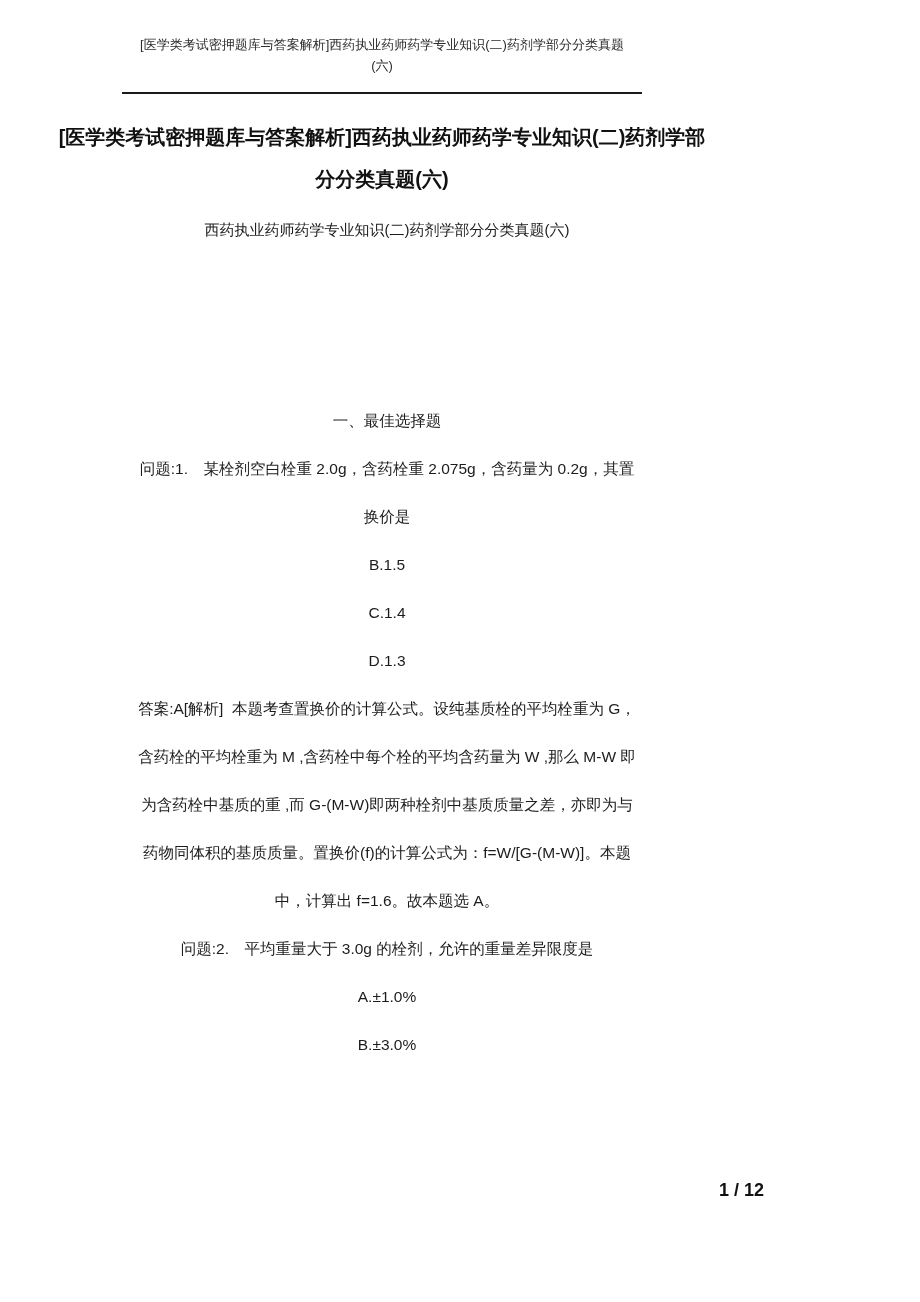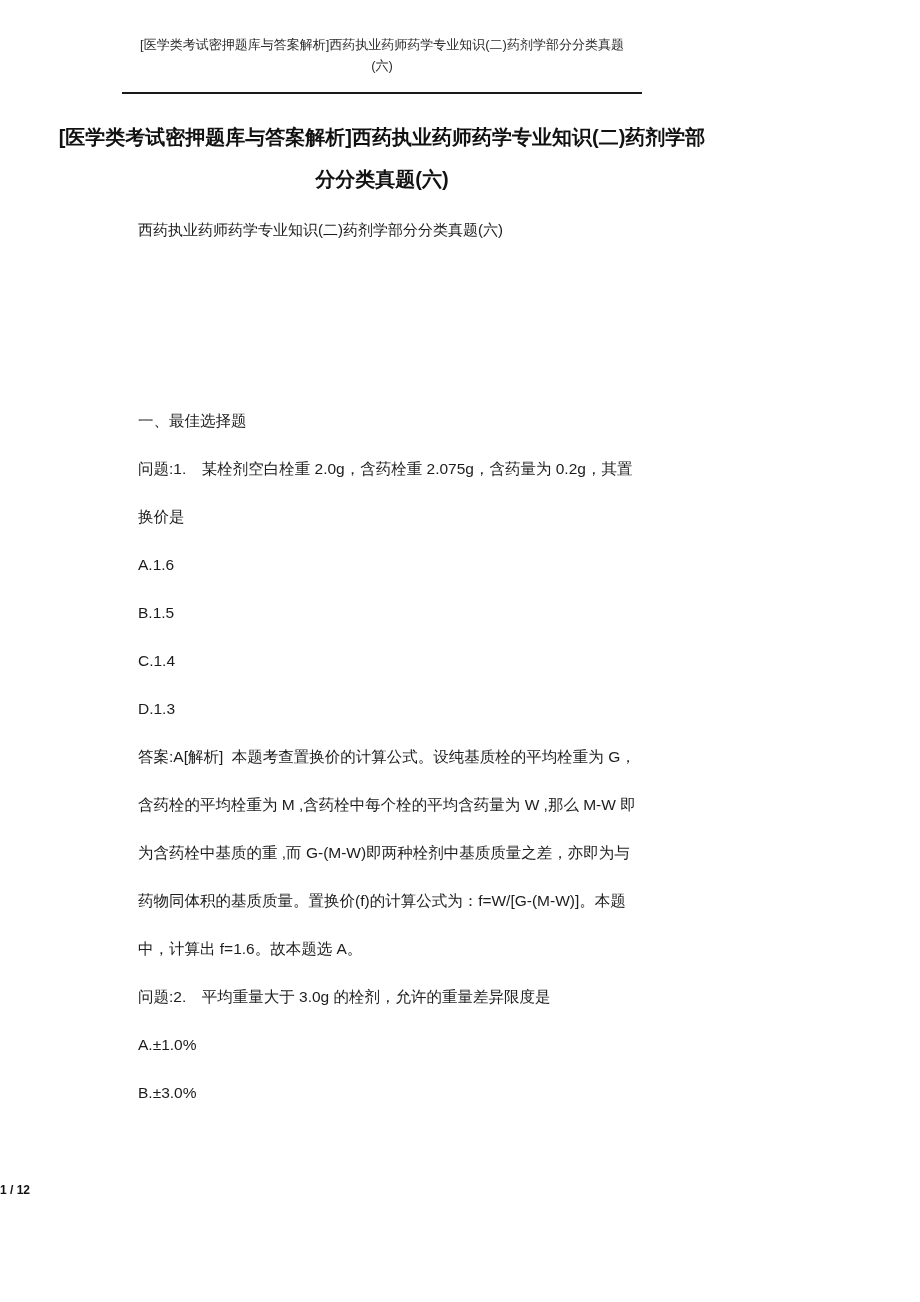--- a/index.html
+++ b/index.html
@@ -48,34 +48,35 @@
   }
   .content {
     margin: 6px 128px 0 138px;
     font-size: 15.5px;
     line-height: 48px;
     color: #1c1c1c;
   }
   .content p {
     margin: 0;
     white-space: pre-wrap;
+    text-align: center;
   }
   .subtitle {
     font-size: 15px;
   }
   .section-heading {
     margin-top: 143px !important;
   }
   .footer {
     position: absolute;
     left: 0;
     right: 0;
     top: 1179px;
-    text-align: left;
-    font-size: 12px;
+    text-align: right;
+    font-size: 18px;
     line-height: 22px;
     font-weight: bold;
     color: #111111;
   }
 </style>
 </head>
 <body>
 
 <div class="page">
 
@@ -86,21 +87,20 @@
   <h1 class="title">[医学类考试密押题库与答案解析]西药执业药师药学专业知识(二)药剂学部分分类真题(六)</h1>
 
   <div class="content">
 
     <p class="subtitle">西药执业药师药学专业知识(二)药剂学部分分类真题(六)</p>
 
     <p class="section-heading">一、最佳选择题</p>
 
     <p>问题:1.　某栓剂空白栓重 2.0g，含药栓重 2.075g，含药量为 0.2g，其置换价是</p>
 
-    <p>A.1.6</p>
     <p>B.1.5</p>
     <p>C.1.4</p>
     <p>D.1.3</p>
 
     <p>答案:A[解析]  本题考查置换价的计算公式。设纯基质栓的平均栓重为 G，含药栓的平均栓重为 M ,含药栓中每个栓的平均含药量为 W ,那么 M-W 即为含药栓中基质的重 ,而 G-(M-W)即两种栓剂中基质质量之差，亦即为与药物同体积的基质质量。置换价(f)的计算公式为：f=W/[G-(M-W)]。本题中，计算出 f=1.6。故本题选 A。</p>
 
     <p>问题:2.　平均重量大于 3.0g 的栓剂，允许的重量差异限度是</p>
 
     <p>A.±1.0%</p>
     <p>B.±3.0%</p>

